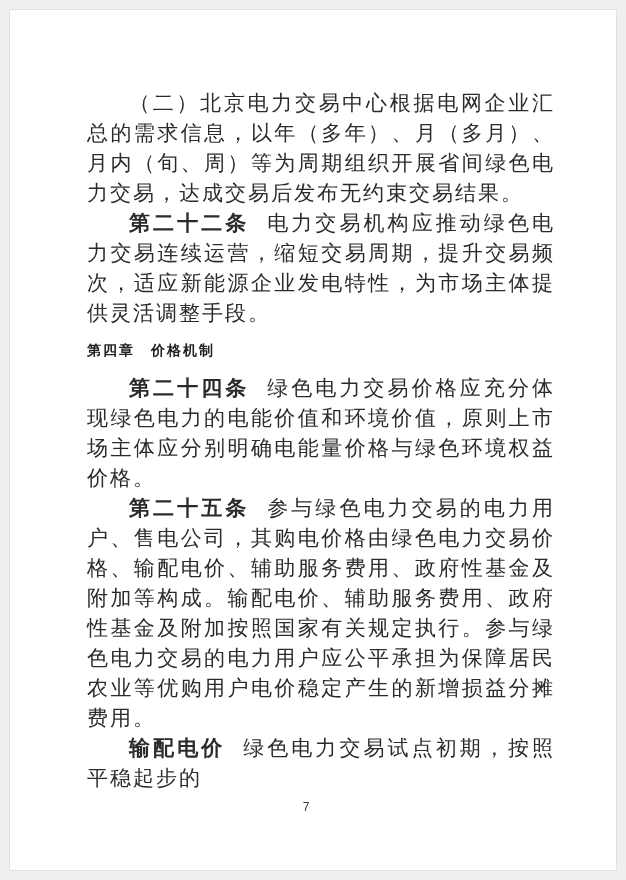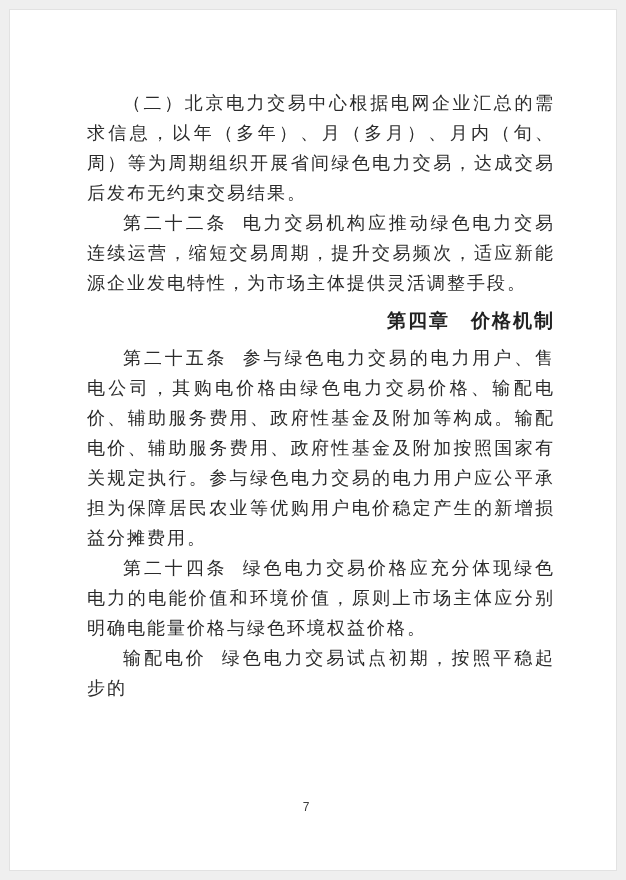--- a/index.html
+++ b/index.html
@@ -26,36 +26,36 @@
   }
   .doc-content {
     position: absolute;
     left: 77px;
     right: 61px;
     top: 78px;
     color: #2b2b2b;
   }
   .body-paragraph {
     margin: 0;
-    font-size: 18px;
+    font-size: 21px;
     line-height: 30px;
     letter-spacing: 2px;
     text-align: justify;
     text-indent: 2em;
   }
   .article-number {
-    font-weight: normal;
+    font-weight: bold;
     margin-right: 0.85em;
   }
   .chapter-heading {
     margin: 7px 0 6px 0;
-    font-size: 19px;
+    font-size: 14px;
     line-height: 32px;
     font-weight: bold;
-    text-align: right;
+    text-align: left;
     letter-spacing: 2px;
     color: #222222;
   }
   .page-number {
     position: absolute;
     left: 0;
     right: 14px;
     top: 790px;
     text-align: center;
     font-size: 12px;
@@ -65,18 +65,18 @@
   }
 </style>
 </head>
 <body>
 
 <div class="scan-page">
   <div class="doc-content">
       <p class="body-paragraph"><span>（二）北京电力交易中心根据电网企业汇总的需求信息，以年（多年）、月（多月）、月内（旬、周）等为周期组织开展省间绿色电力交易，达成交易后发布无约束交易结果。</span></p>
       <p class="body-paragraph"><b class="article-number">第二十二条</b><span>电力交易机构应推动绿色电力交易连续运营，缩短交易周期，提升交易频次，适应新能源企业发电特性，为市场主体提供灵活调整手段。</span></p>
       <h2 class="chapter-heading">第四章　价格机制</h2>
+      <p class="body-paragraph"><b class="article-number">第二十四条</b><span>绿色电力交易价格应充分体现绿色电力的电能价值和环境价值，原则上市场主体应分别明确电能量价格与绿色环境权益价格。</span></p>
       <p class="body-paragraph"><b class="article-number">第二十五条</b><span>参与绿色电力交易的电力用户、售电公司，其购电价格由绿色电力交易价格、输配电价、辅助服务费用、政府性基金及附加等构成。输配电价、辅助服务费用、政府性基金及附加按照国家有关规定执行。参与绿色电力交易的电力用户应公平承担为保障居民农业等优购用户电价稳定产生的新增损益分摊费用。</span></p>
-      <p class="body-paragraph"><b class="article-number">第二十四条</b><span>绿色电力交易价格应充分体现绿色电力的电能价值和环境价值，原则上市场主体应分别明确电能量价格与绿色环境权益价格。</span></p>
       <p class="body-paragraph"><b class="article-number">输配电价</b><span>绿色电力交易试点初期，按照平稳起步的</span></p>
     </div>
   <div class="page-number">7</div>
 </div>
 
 </body></html>

